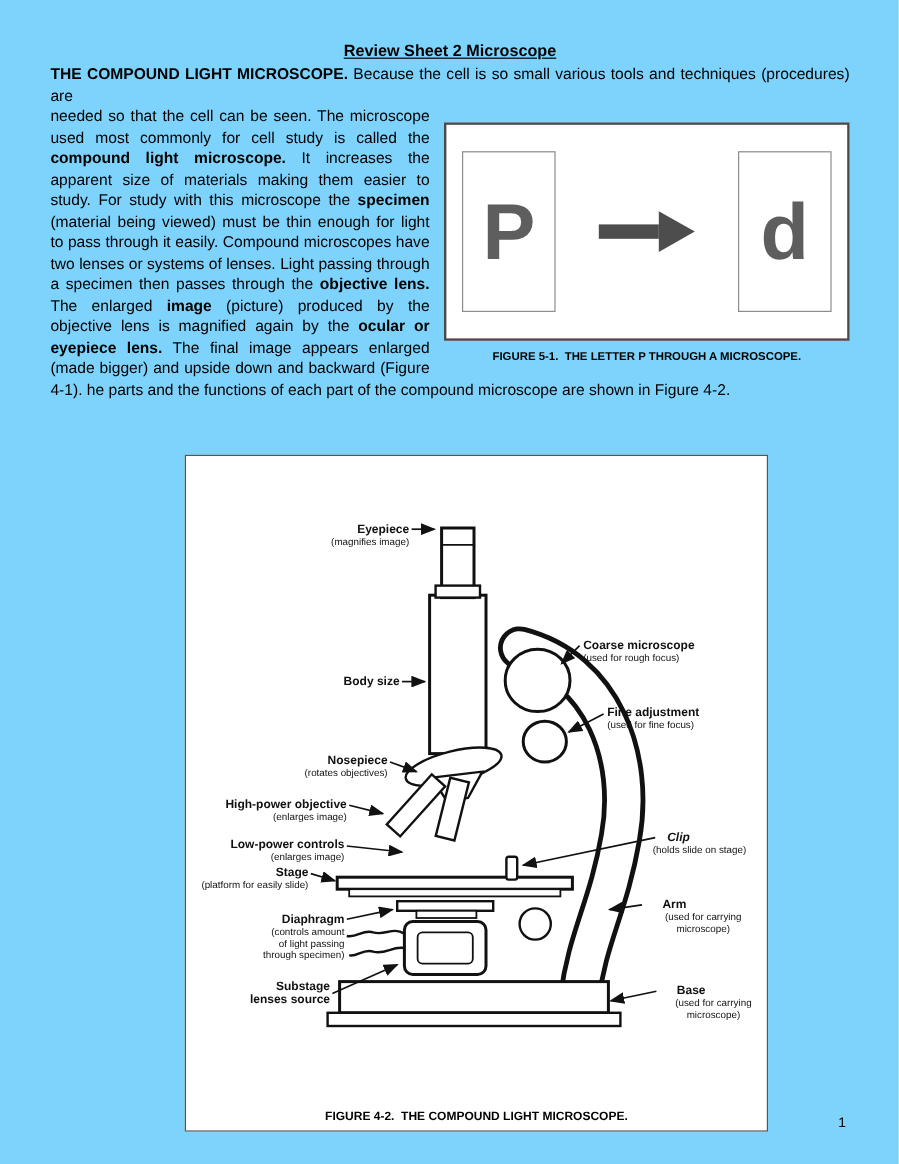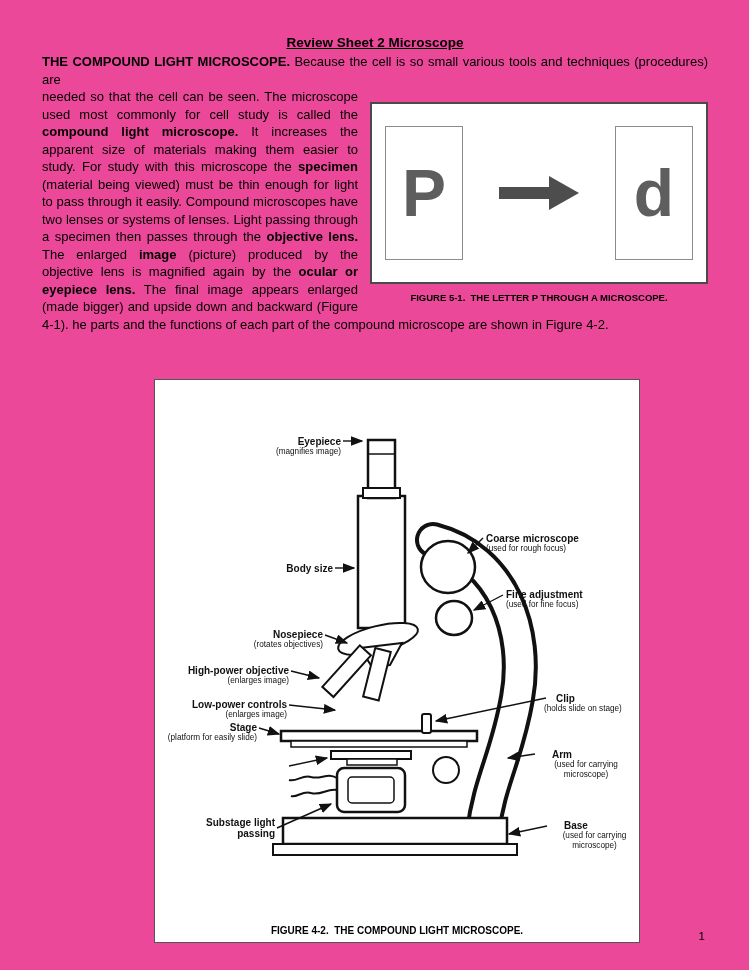--- a/index.html
+++ b/index.html
@@ -1,16 +1,16 @@
 <!DOCTYPE html>
 <html><head>
 <meta charset="utf-8">
 <style>
   html,body{margin:0;padding:0;background:#ffffff;}
-  .page{position:relative;width:749px;height:970px;background:#ec4899;box-sizing:border-box;
+  .page{position:relative;width:749px;height:970px;background:#7dd3fc;box-sizing:border-box;
         padding:35px 41px 0 42px;font-family:"Liberation Sans",sans-serif;color:#000;overflow:hidden;}
   .title{text-align:center;font-size:13.5px;font-weight:bold;text-decoration:underline;margin:0 0 3px 0;}
   .para{font-size:13px;line-height:17.5px;text-align:justify;}
   .p-first{text-align-last:justify;}
   .seg-b{font-weight:bold;}
 
   
   .fig1-wrap{float:right;width:338px;margin:14px 0 5px 12px;}
   .fig1-box{height:178px;border:2px solid #4a4a4a;background:#fff;display:flex;align-items:center;
             justify-content:space-between;padding:0 13px;}
@@ -20,21 +20,21 @@
   .fig1-caption{margin-top:5px;text-align:center;font-weight:bold;font-size:9.5px;white-space:pre-wrap;}
 
   
   .fig2-wrap{position:relative;width:484px;height:562px;border:1.5px solid #555;margin:46px 0 12px 112px;background:#fff;clear:both;}
   .fig2-svg{position:absolute;left:0;top:0;width:100%;height:100%;}
   .lbl{position:absolute;color:#111;}
   .lname{font-weight:bold;font-size:10px;line-height:11px;}
   .ldesc{font-size:8.2px;line-height:9.5px;}
   .la-r{text-align:right;}
   .ldc{text-align:center;}
-  .ind12{padding-left:12px;}
+  .ind12{padding-left:12px;font-style:italic;}
   .ind14{padding-left:14px;}
   .dia-desc{max-width:70px;margin-left:auto;}
   .fig2-caption{position:absolute;left:0;right:0;bottom:6px;text-align:center;font-weight:bold;font-size:10px;white-space:pre-wrap;}
   .pagenum{position:absolute;right:44px;top:930px;font-size:11.5px;}
 </style>
 </head>
 <body>
 
 <div class="page">
 
@@ -164,22 +164,26 @@
       <div class="ldesc">(holds slide on stage)</div>
     </div>
     <div class="lbl la-r" style="left:0px;top:342px;width:102px">
       <div class="lname">Stage</div>
       <div class="ldesc">(platform for easily slide)</div>
     </div>
     <div class="lbl" style="left:383px;top:369px;width:96px">
       <div class="lname ind14">Arm</div>
       <div class="ldesc ldc">(used for carrying microscope)</div>
     </div>
+    <div class="lbl la-r" style="left:0px;top:381px;width:132px">
+      <div class="lname">Diaphragm</div>
+      <div class="ldesc dia-desc">(controls amount of light passing through specimen)</div>
+    </div>
     <div class="lbl la-r" style="left:48px;top:437px;width:72px">
-      <div class="lname">Substage light passing</div>
+      <div class="lname">Substage lenses source</div>
     </div>
     <div class="lbl" style="left:395px;top:440px;width:89px">
       <div class="lname ind14">Base</div>
       <div class="ldesc ldc">(used for carrying microscope)</div>
     </div>
 
     <div class="fig2-caption">FIGURE 4-2.  THE COMPOUND LIGHT MICROSCOPE.</div>
   </div>
 
   <div class="pagenum">1</div>

